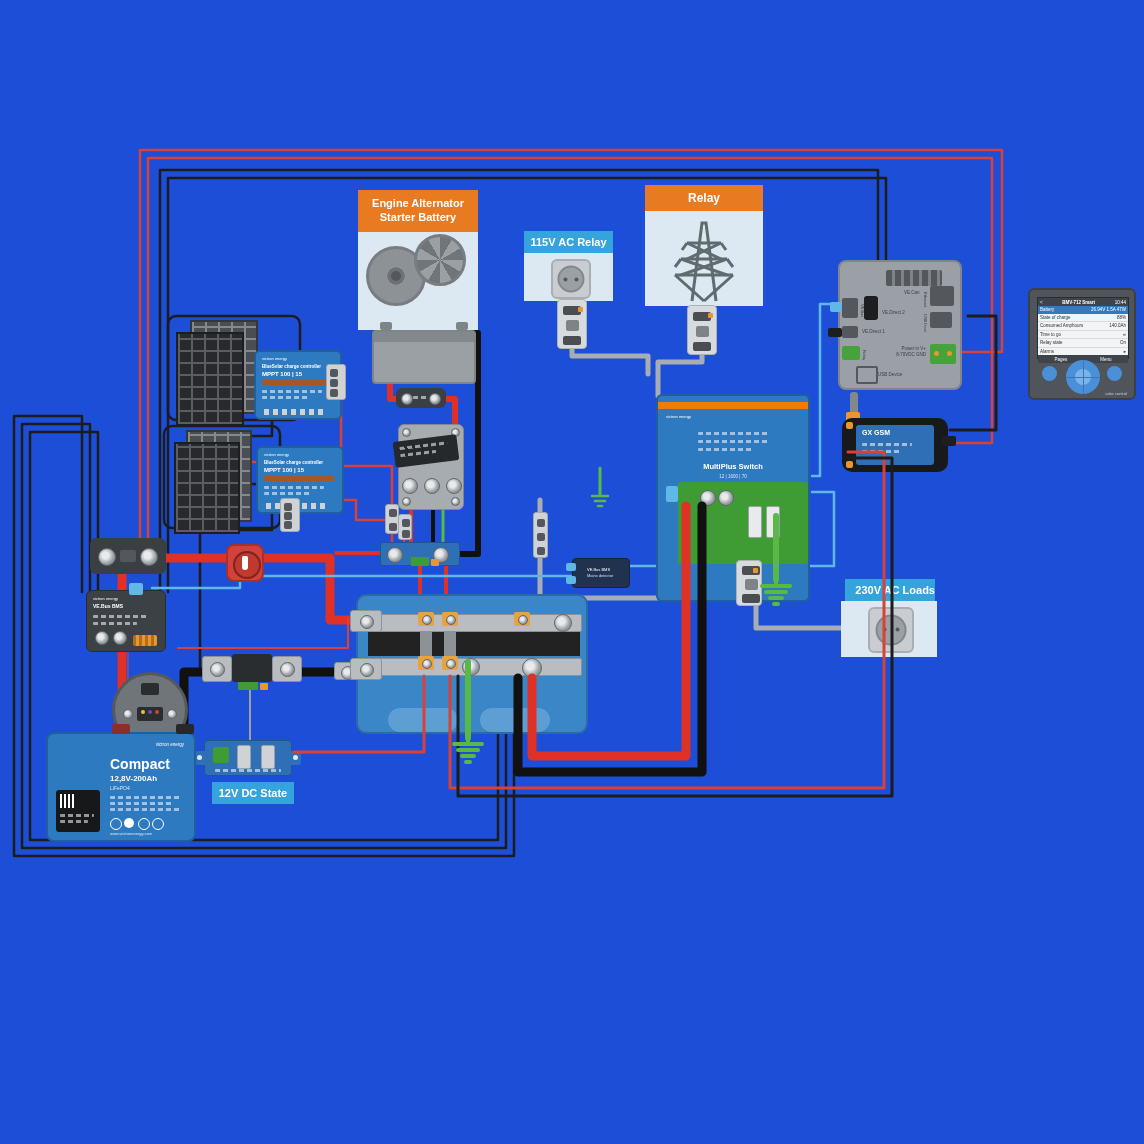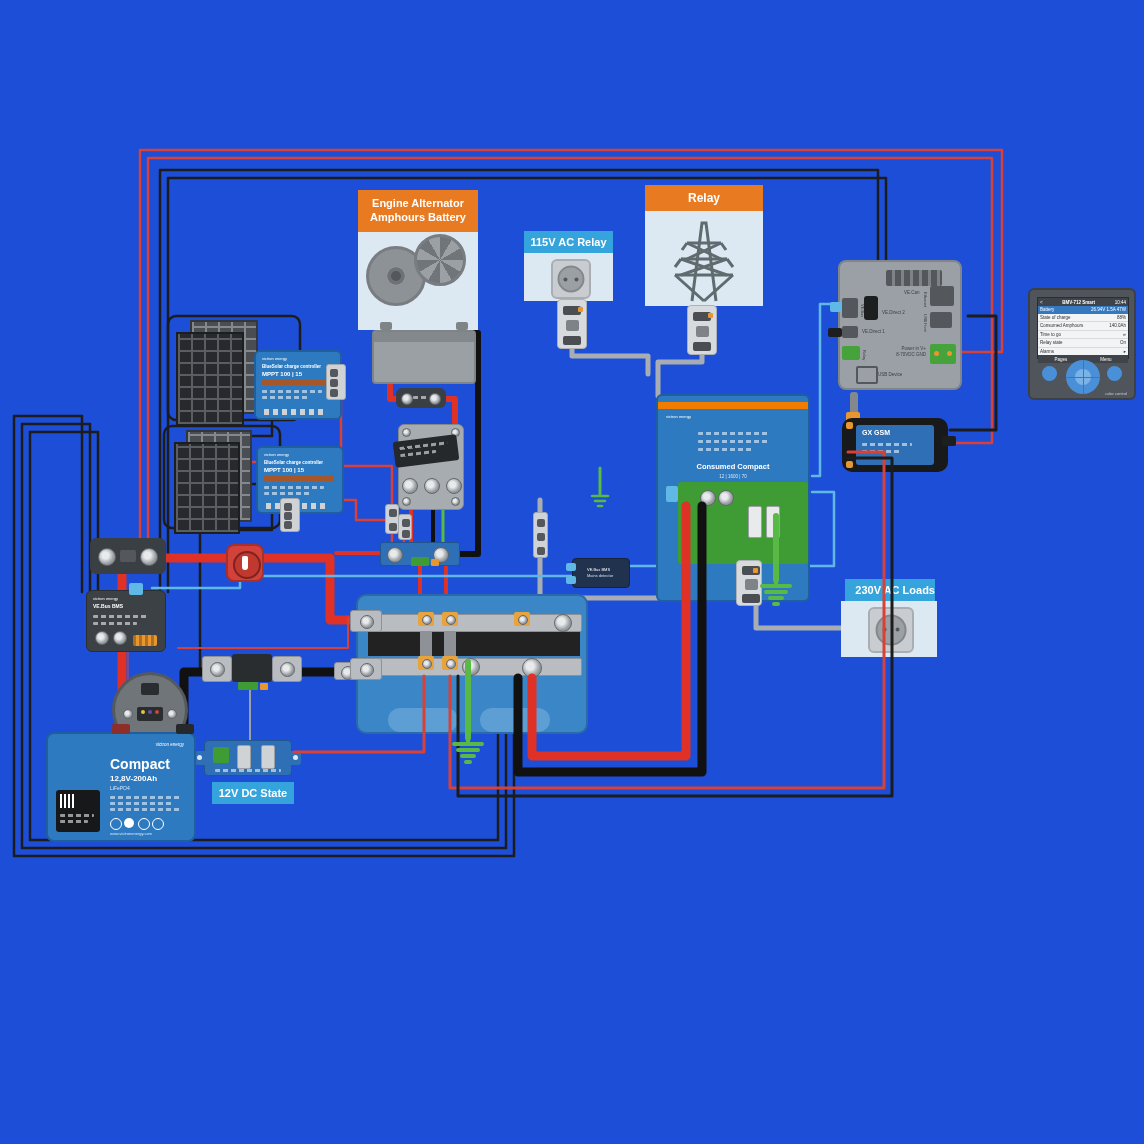--- a/index.html
+++ b/index.html
@@ -102,21 +102,21 @@
     <path class="w" d="M628,566 H834 V492 H812" stroke="#5fb8e6" stroke-width="2.5"></path>
     <path class="w" d="M573,576 H240 V588 H152" stroke="#5fb8e6" stroke-width="2.5"></path>
     <path class="w" d="M152,748 V762 H116 V786" stroke="#6a4fa0" stroke-width="2"></path>
     <path class="w" d="M128,652 V684" stroke="#6a4fa0" stroke-width="2"></path>
   </g>
 </svg>
 
 <div class="comp tag orange" style="left:358px;top:190px;width:120px;height:42px;font-size:11px;line-height:1.25;">
   <div>
         <div>Engine Alternator</div>
-        <div>Amphours Battery</div>
+        <div>Starter Battery</div>
       </div>
 </div>
 <div class="comp litebox" style="left:358px;top:232px;width:120px;height:98px;">
   <div style="position:absolute;left:8px;top:14px;width:54px;height:54px;border-radius:50%;background:radial-gradient(circle,#6d7276 0 22%,#8d9296 23% 100%);border:3px solid #797d81;">
     <div style="position:absolute;left:50%;top:50%;width:10px;height:10px;margin:-5px;border-radius:50%;background:#54585c;"></div>
   </div>
   <div style="position:absolute;left:56px;top:2px;width:46px;height:46px;border-radius:50%;background:repeating-conic-gradient(#70757a 0 30deg,#9aa0a4 30deg 60deg);border:3px solid #797d81;"></div>
 </div>
 <div class="comp" style="left:372px;top:322px;width:104px;height:8px;">
   <div style="position:absolute;left:8px;width:12px;height:8px;background:#7f8487;border-radius:2px;"></div>
@@ -224,21 +224,21 @@
       <i style="top:20px;"></i>
       <i style="top:34px;"></i>
 </div>
 
 <div class="comp" style="left:656px;top:394px;width:154px;height:208px;background:#2e7ac0;border:2px solid #1f5f9e;border-radius:6px;">
   <div style="position:absolute;left:0;top:6px;width:100%;height:7px;background:#f07d00;"></div>
   <div class="t" style="font-size:4px;color:#fff;left:8px;top:18px;">victron energy</div>
   <div class="blur" style="position:absolute;left:40px;top:36px;width:70px;"></div>
   <div class="blur" style="position:absolute;left:40px;top:44px;width:70px;"></div>
   <div class="blur" style="position:absolute;left:40px;top:52px;width:54px;"></div>
-  <div class="t" style="font-size:7.5px;color:#fff;font-weight:bold;left:50%;top:66px;transform:translateX(-50%);">Consumed Compact</div>
+  <div class="t" style="font-size:7.5px;color:#fff;font-weight:bold;left:50%;top:66px;transform:translateX(-50%);">MultiPlus Switch</div>
   <div class="t" style="font-size:4.5px;color:#dbe7f2;left:50%;top:78px;transform:translateX(-50%);">12 | 1600 | 70</div>
   <div style="position:absolute;left:20px;top:86px;width:130px;height:82px;background:#3f9c35;border-radius:3px;">
     <div class="bolt" style="left:22px;top:8px;width:14px;height:14px;"></div>
     <div class="bolt" style="left:40px;top:8px;width:14px;height:14px;"></div>
     <div style="position:absolute;left:70px;top:24px;width:12px;height:30px;background:#e8eaec;border:1px solid #9aa0a4;border-radius:2px;"></div>
     <div style="position:absolute;left:88px;top:24px;width:12px;height:30px;background:#e8eaec;border:1px solid #9aa0a4;border-radius:2px;"></div>
   </div>
   <div style="position:absolute;left:8px;top:90px;width:12px;height:16px;background:#5fb8e6;border-radius:2px;"></div>
 </div>
 <div class="comp breaker" style="left:736px;top:560px;width:26px;height:46px;">

